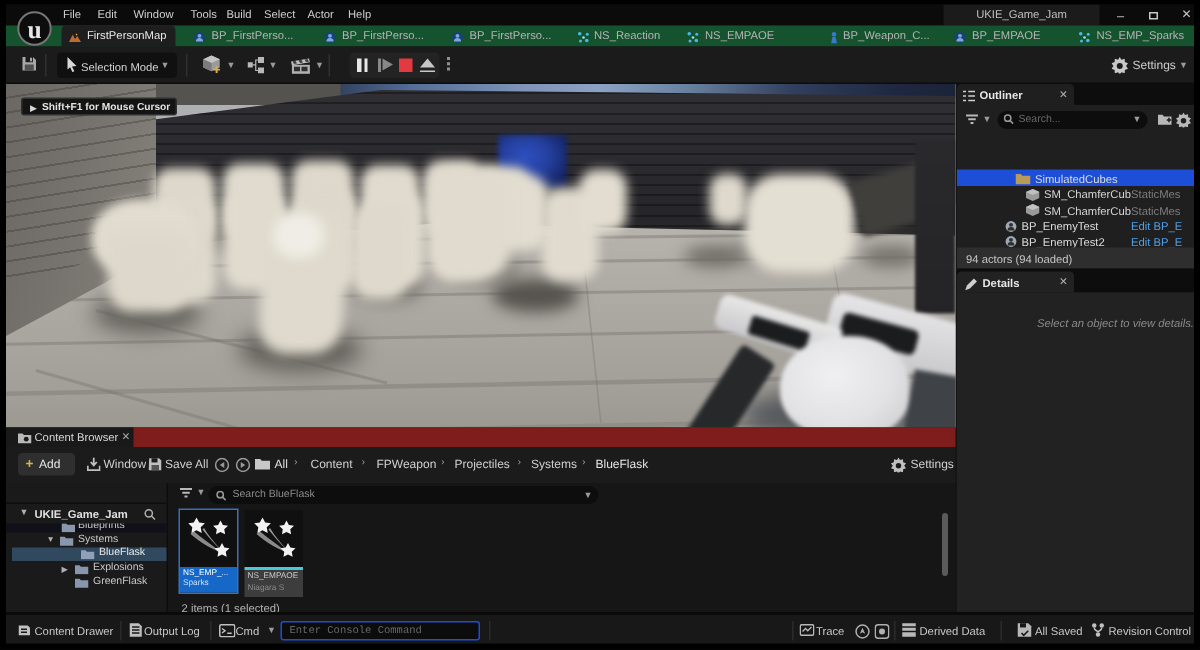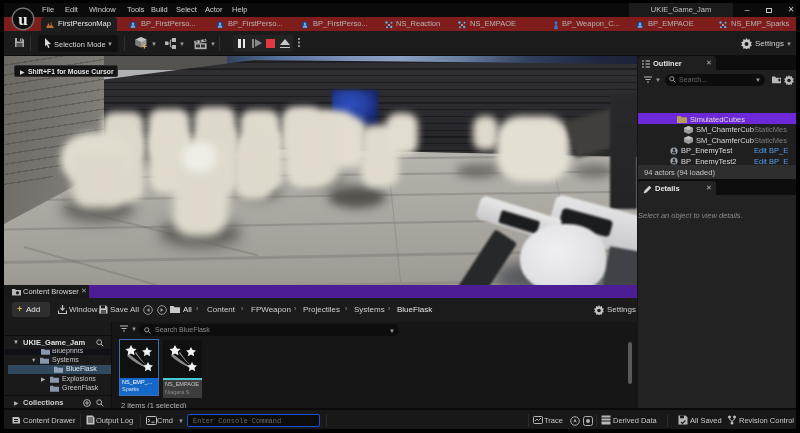--- a/index.html
+++ b/index.html
@@ -9,21 +9,21 @@
 #win{position:absolute;left:4px;top:3px;width:792px;height:426px;background:#141414;overflow:hidden}
 
 #titlebar{position:absolute;left:0;top:0;width:792px;height:14px;background:#0b0b0b}
 .menu{position:absolute;top:2px;font-size:7.5px;color:#cfcfcf}
 #titlebox{position:absolute;left:625px;top:0;width:104px;height:14px;background:#1b1b1b;
   color:#c0c0c0;font-size:7.5px;text-align:center;line-height:14px}
 .winbtn{position:absolute;top:0;height:14px;color:#c8c8c8;font-size:8.5px;line-height:14px;text-align:center;width:12px}
 
 #logo{position:absolute;left:7px;top:4px;width:24px;height:24px;z-index:5}
 
-#tabbar{position:absolute;left:0;top:14px;width:792px;height:14px;background:#7f1d1d}
+#tabbar{position:absolute;left:0;top:14px;width:792px;height:14px;background:#14532d}
 .tab{position:absolute;top:0;height:14px;font-size:7.5px;color:#b4b4b4;line-height:14px}
 .tabicon{position:absolute;top:3.5px;width:8px;height:8px}
 #activetab{position:absolute;left:37px;top:0;width:76px;height:14px;background:#1e1e1e;border-radius:3px 3px 0 0}
 
 #toolbar{position:absolute;left:0;top:28px;width:792px;height:25px;background:#1b1b1b;border-bottom:1px solid #0d0d0d}
 .tsep{position:absolute;top:5px;width:1px;height:15px;background:#303030}
 .ticon{position:absolute;color:#b8b8b8}
 #selmode{position:absolute;left:34px;top:4px;width:80px;height:17px;background:#101010;border-radius:3px}
 .chev{position:absolute;color:#9a9a9a;font-size:6px}
 
@@ -295,21 +295,21 @@
           <path d="M5.8 5 h3 M7.3 3.5 v3" stroke="#1f1f1f" stroke-width="1"></path>
         </svg>
       <svg class="abs" style="left:146px;top:4.5px" width="10" height="10" viewBox="0 0 11 11">
           <path d="M5.5 0 L6.6 1.8 L8.8 1.2 L8.9 3.4 L11 4.2 L9.7 6 L11 7.8 L8.9 8.6 L8.8 10.8 L6.6 10.2 L5.5 12 L4.4 10.2 L2.2 10.8 L2.1 8.6 L0 7.8 L1.3 6 L0 4.2 L2.1 3.4 L2.2 1.2 L4.4 1.8Z" fill="#b8b8b8"></path>
           <circle cx="5.5" cy="6" r="2" fill="#1f1f1f"></circle>
         </svg>
     </div>
 
 
     <div class="abs" style="left:0;top:47px;width:158px;height:62px;background:#1f1f1f">
-      <div class="abs" style="left:0;top:10px;width:158px;height:10.5px;background:#6d28d9">
+      <div class="abs" style="left:0;top:10px;width:158px;height:10.5px;background:#1d4ed8">
         <svg class="abs" style="left:39px;top:2px" width="10" height="8" viewBox="0 0 10 8">
             <path d="M0 1 h3.5 l1 1.2 h5.5 v5.8 h-10z" fill="#b89a5a"></path>
           </svg>
         <span class="abs" style="left:52px;top:1.5px;font-size:7.5px;color:#dcdcdc">SimulatedCubes</span>
       </div>
       <div class="abs" style="left:0;top:20.5px;width:158px;height:10.5px">
         <svg class="abs" style="left:46px;top:2px" width="9" height="8" viewBox="0 0 9 8">
             <path d="M4.5 0 L9 2 L9 6 L4.5 8 L0 6 L0 2Z" fill="#9a9a9a"></path>
             <path d="M4.5 0 L9 2 L4.5 4 L0 2Z" fill="#c0c0c0"></path>
           </svg>
@@ -351,27 +351,27 @@
     <div class="abs" style="left:0;top:123px;width:158px;height:16px;background:#0d0d0d">
       <div class="abs" style="left:0;top:2px;width:78px;height:14px;background:#222;border-radius:3px 3px 0 0"></div>
       <svg class="abs" style="left:5px;top:6px" width="9" height="9" viewBox="0 0 9 9">
           <path d="M0.5 8.5 L1.6 5.4 L6.3 0.7 L8.3 2.7 L3.6 7.4 Z" fill="#cfcfcf"></path>
         </svg>
       <span class="abs" style="left:17px;top:5px;font-size:7.5px;color:#e6e6e6;font-weight:bold">Details</span>
       <span class="abs" style="left:68px;top:5px;font-size:7px;color:#b0b0b0">✕</span>
     </div>
 
     <div class="abs" style="left:0;top:139px;width:158px;height:213px;background:#222">
-      <span class="abs" style="left:0;top:16px;width:158px;text-align:left;font-size:7.5px;color:#8a8a8a;font-style:italic">Select an object to view details.</span>
+      <span class="abs" style="left:0;top:16px;width:158px;text-align:right;font-size:7.5px;color:#8a8a8a;font-style:italic">Select an object to view details.</span>
     </div>
   </div>
 
   <div id="cbrowser">
 
-    <div class="abs" style="left:0;top:0;width:633px;height:13px;background:#4c1d95">
+    <div class="abs" style="left:0;top:0;width:633px;height:13px;background:#7f1d1d">
       <div class="abs" style="left:0;top:0;width:85px;height:13px;background:#191919"></div>
       <svg class="abs" style="left:8px;top:2.5px" width="9" height="8" viewBox="0 0 9 8">
           <path d="M0 1 h3 l1 1 h5 v5.5 h-9z" fill="#b8b8b8"></path>
           <circle cx="5.5" cy="4.8" r="1.6" fill="#191919"></circle>
         </svg>
       <span class="abs" style="left:19px;top:2px;font-size:7.5px;color:#d8d8d8">Content Browser</span>
       <span class="abs" style="left:77px;top:2px;font-size:7px;color:#a8a8a8">✕</span>
     </div>
 
     <div class="abs" style="left:0;top:13px;width:633px;height:24px;background:#1b1b1b">
@@ -460,32 +460,20 @@
             <span class="abs" style="left:58px;top:0.5px;font-size:7px;color:#c8c8c8">Explosions</span>
           </div>
           <div class="abs" style="left:0;top:34.5px;width:107px;height:9.5px">
             <svg class="abs" style="left:46px;top:1.5px" width="9" height="7" viewBox="0 0 9 7">
                 <path d="M0 0.8 h3 l1 1 h5 v5 h-9z" fill="#8897ad"></path>
               </svg>
             <span class="abs" style="left:58px;top:0.5px;font-size:7px;color:#c8c8c8">GreenFlask</span>
           </div>
         </div>
 
-        <div class="abs" style="left:0;top:73px;width:107px;height:13px;border-top:1px solid #0d0d0d">
-          <span class="abs" style="left:10px;top:3px;font-size:6px;color:#b0b0b0">▶</span>
-          <span class="abs" style="left:19px;top:2px;font-size:7.5px;color:#d0d0d0;font-weight:bold">Collections</span>
-          <svg class="abs" style="left:79px;top:2.5px" width="8" height="8" viewBox="0 0 8 8">
-              <circle cx="4" cy="4" r="3.4" fill="none" stroke="#b0b0b0" stroke-width="1"></circle>
-              <path d="M4 2 v4 M2 4 h4" stroke="#b0b0b0" stroke-width="1"></path>
-            </svg>
-          <svg class="abs" style="left:92px;top:2.5px" width="8" height="8" viewBox="0 0 8 8">
-              <circle cx="3.2" cy="3.2" r="2.4" fill="none" stroke="#b0b0b0" stroke-width="1"></circle>
-              <line x1="5" y1="5" x2="7.3" y2="7.3" stroke="#b0b0b0" stroke-width="1"></line>
-            </svg>
-        </div>
       </div>
 
       <div class="abs" style="left:108px;top:0;width:525px;height:86px">
 
         <svg class="abs" style="left:8px;top:3px" width="9" height="8" viewBox="0 0 9 8">
             <path d="M0 1h8M1.5 3.5h5M3 6h2" stroke="#b8b8b8" stroke-width="1.2"></path>
           </svg>
         <span class="chev" style="left:19px;top:4px">▼</span>
         <div class="abs" style="left:27px;top:2px;width:260px;height:12px;background:#0d0d0d;border-radius:6px">
           <svg class="abs" style="left:5px;top:2.5px" width="7" height="7" viewBox="0 0 7 7">

